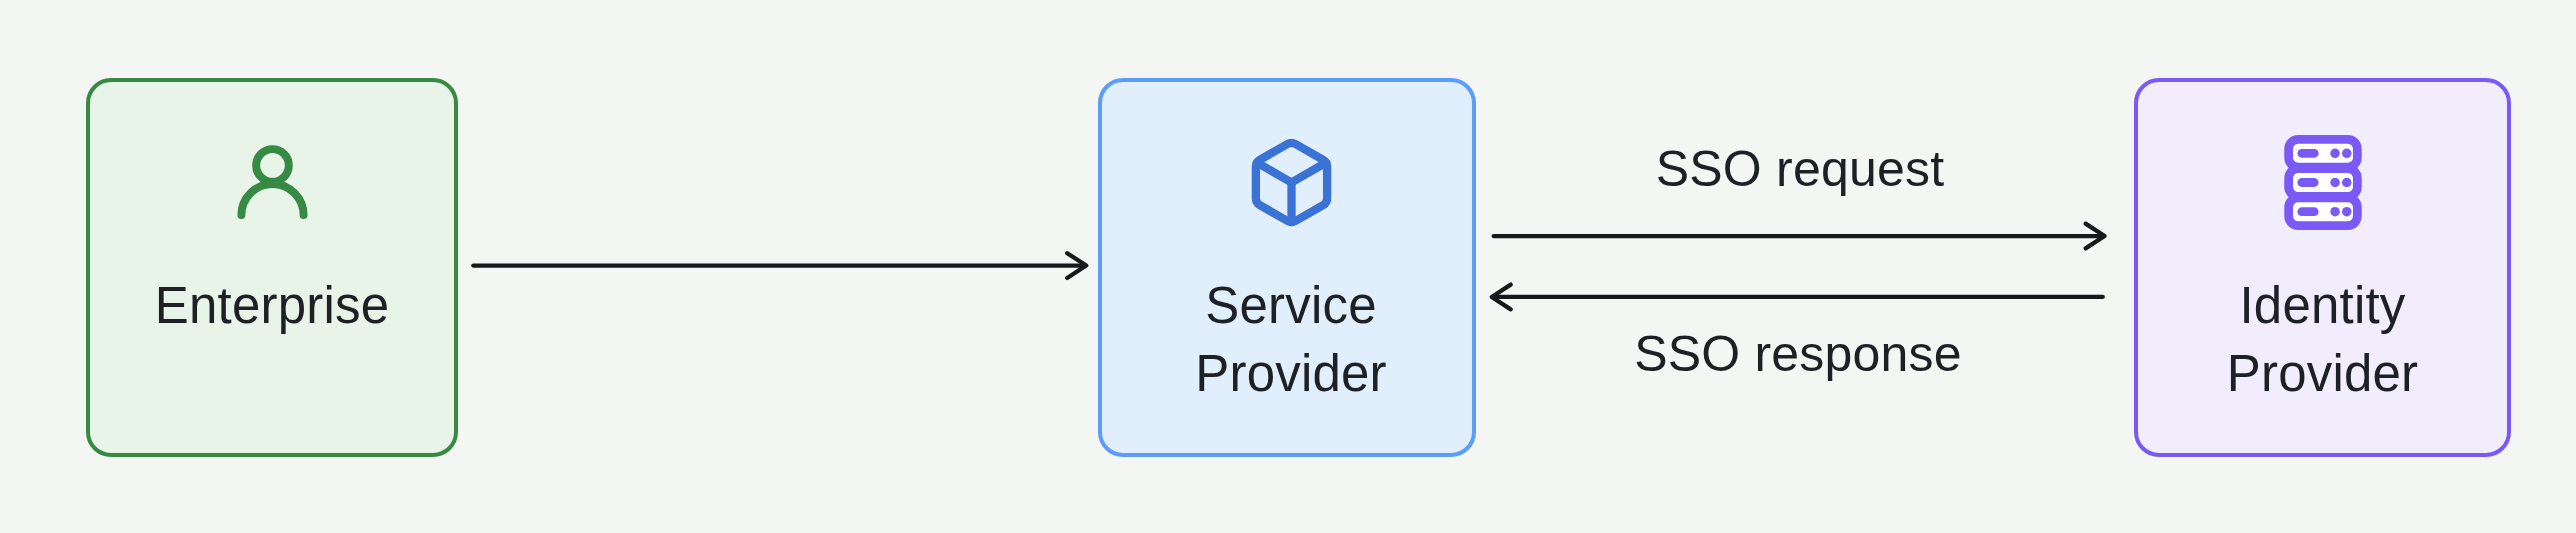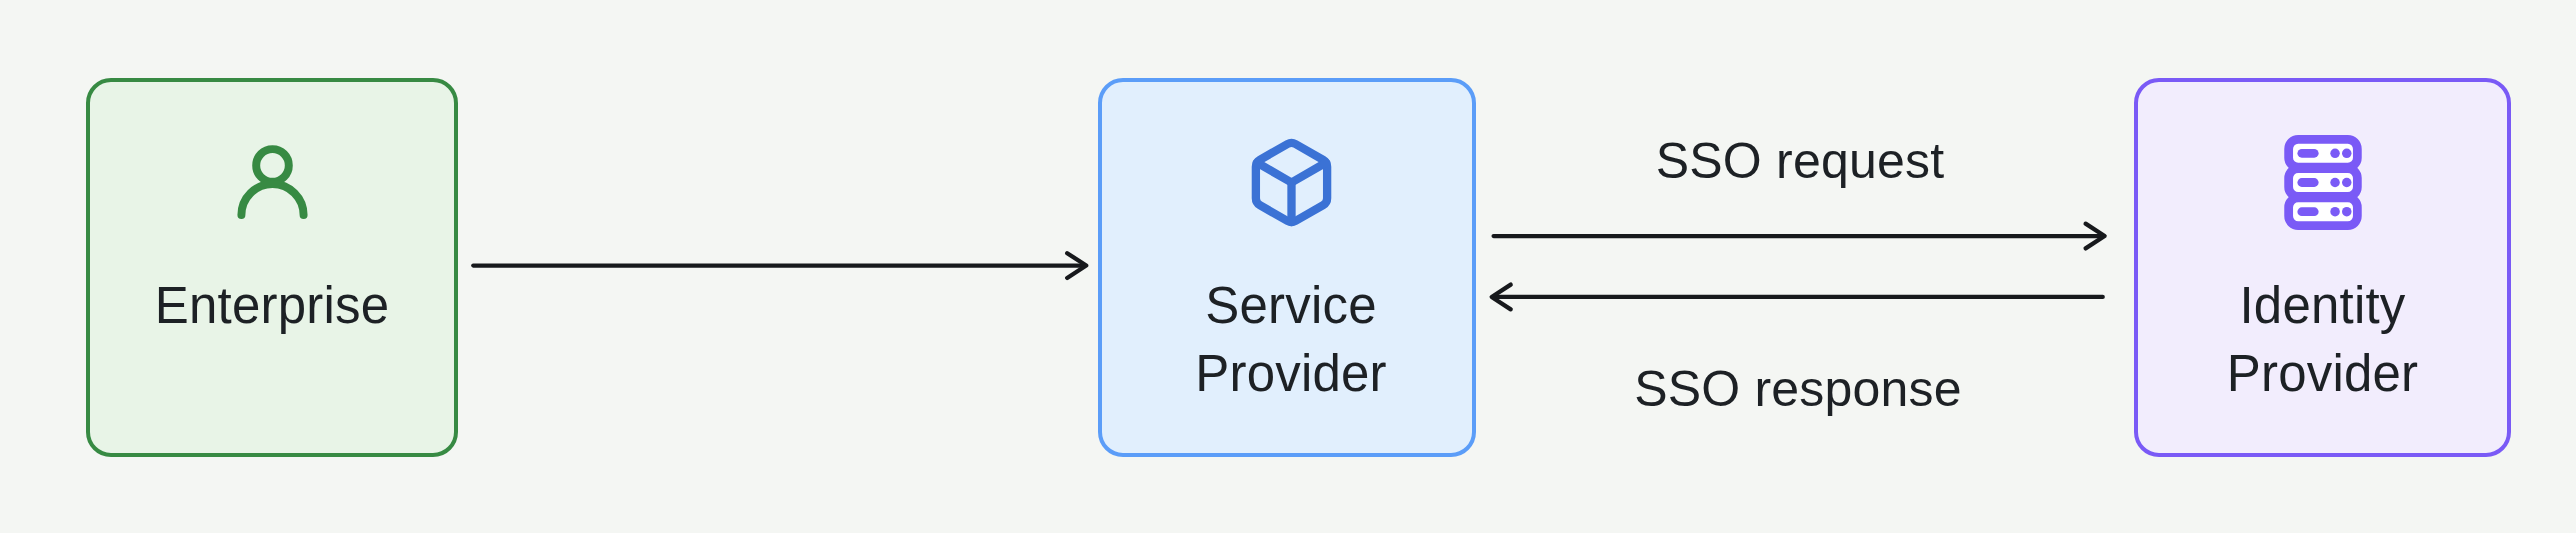--- a/index.html
+++ b/index.html
@@ -37,22 +37,22 @@
   .edge-label{
     position:absolute;
     text-align:center;
     font-size:50px;line-height:57px;
     font-weight:400;
     color:#1d2125;
     letter-spacing:0.2px;
     white-space:nowrap;
   }
   .edge-label-1{left:473px;width:614px;top:168px;}
-  .edge-label-2{left:1494px;width:612px;top:133px;}
-  .edge-label-3{left:1492px;width:612px;top:326px;margin-top:35px;}
+  .edge-label-2{left:1494px;width:612px;top:141px;}
+  .edge-label-3{left:1492px;width:612px;top:326px;}
 </style>
 </head>
 <body>
 
 <div class="canvas">
 
   <div class="node node-enterprise">
     <div class="icon-wrap">
       <svg width="91" height="91" viewBox="0 0 24 24" fill="none" stroke="#378a43" stroke-width="2.1" stroke-linecap="round" stroke-linejoin="round">
         <circle cx="12" cy="7.5" r="4.3"></circle>

